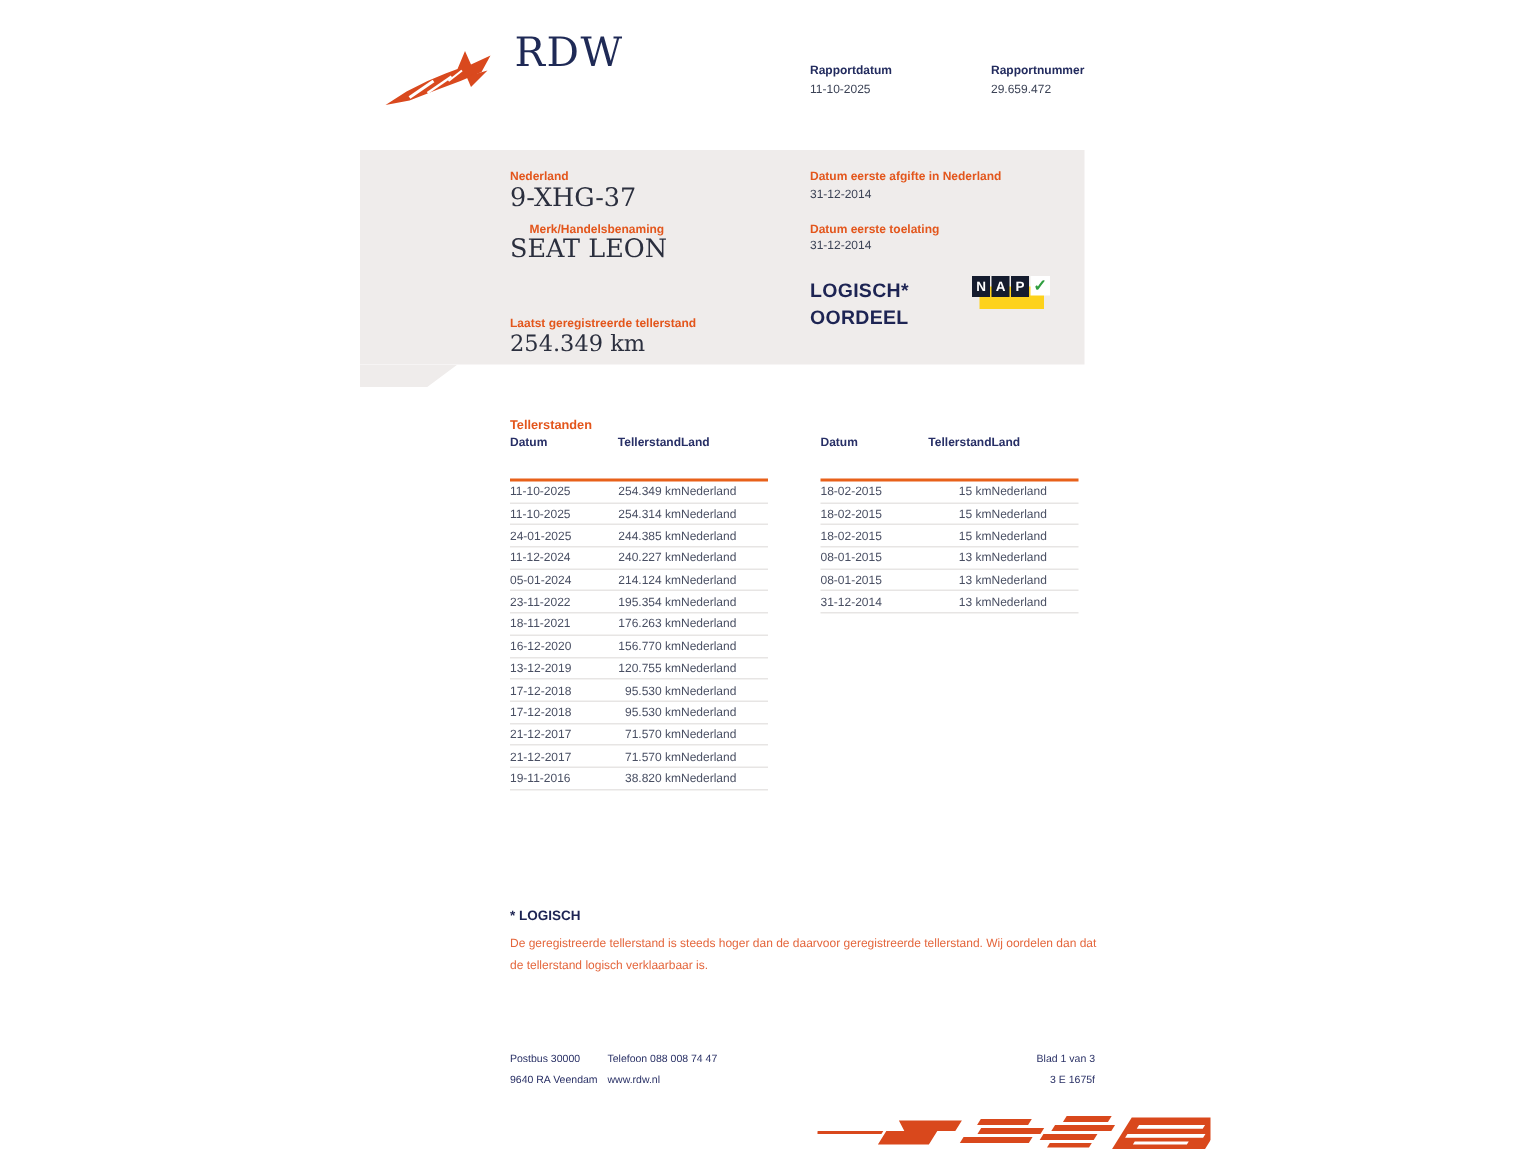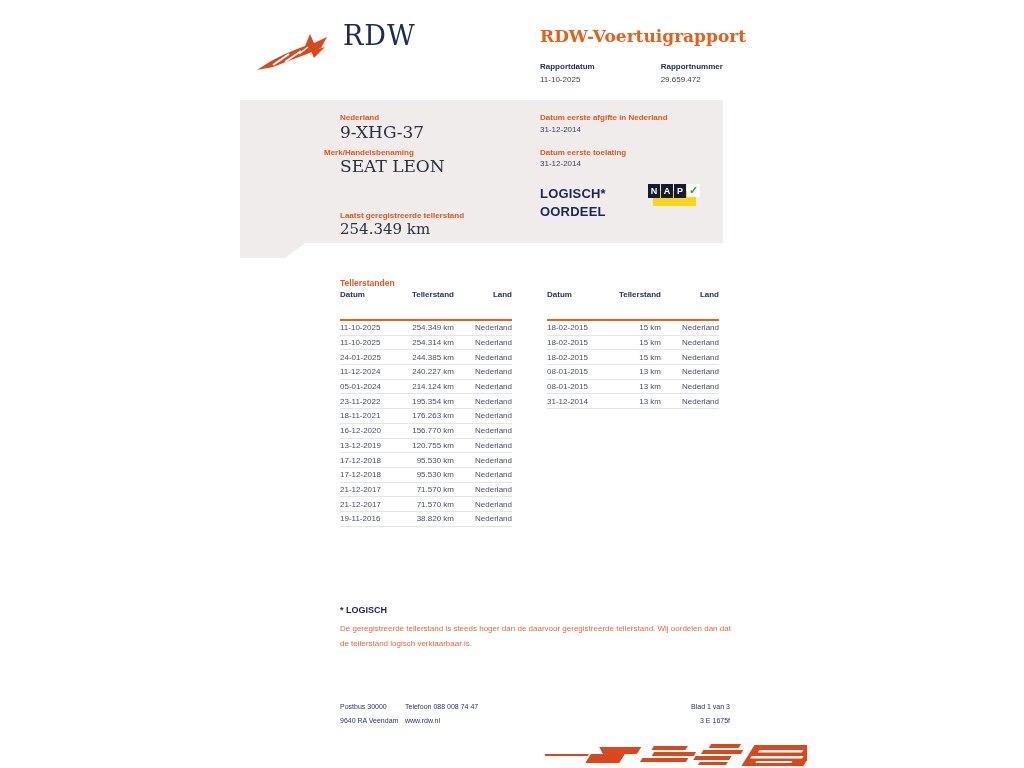--- a/index.html
+++ b/index.html
@@ -41,21 +41,21 @@
   
   .tbl-title { left:340px; top:278px; font-size:8.5px; font-weight:bold; color:#e3561c; }
   .tbl { width:172px; font-size:8px; color:#494f63; }
   .tbl-left  { left:340px; top:290px; }
   .tbl-right { left:547px; top:290px; }
   .thead { display:flex; padding-bottom:20px; border-bottom:2px solid #e8611a;
            font-weight:bold; color:#272f66; }
   .trow  { display:flex; height:14.7px; align-items:center; border-bottom:1px solid #e7e5e4; }
   .tc0 { width:70px; text-align:left; }
   .tc1 { width:44px; text-align:right; }
-  .tc2 { flex:1; text-align:right; }
+  .tc2 { flex:1; }
 
   
   .footnote { left:340px; top:605px; width:392px; }
   .footnote-title { font-size:9px; font-weight:bold; color:#1d2453; }
   .footnote-body { font-size:8px; color:#e4663c; line-height:15px; margin-top:6px; }
 
   
   .footer-col { font-size:7px; color:#2a3166; line-height:14px; }
   .f-left  { left:340px; top:700px; }
   .f-mid   { left:405px; top:700px; }
@@ -73,37 +73,36 @@
       <polygon fill="#d9491e" points="56,29 70,25 59,36"></polygon>
       <line x1="18" y1="43" x2="34" y2="32" stroke="#ffffff" stroke-width="2"></line>
       <line x1="30" y1="40" x2="46" y2="29" stroke="#ffffff" stroke-width="1.6"></line>
       <line x1="44" y1="32" x2="53" y2="25" stroke="#ffffff" stroke-width="1.4"></line>
     </svg>
   </span>
   <span class="brand-word">RDW</span>
 </div>
 
 <div class="abs report-head">
-  <div class="report-title">RDW-Voertuigrapport</div>
   <div class="report-meta">
     <div class="meta-col">
       <div class="meta-label">Rapportdatum</div>
       <div class="meta-value">11-10-2025</div>
     </div>
     <div class="meta-col">
       <div class="meta-label">Rapportnummer</div>
       <div class="meta-value">29.659.472</div>
     </div>
   </div>
 </div>
 
 <div class="abs vbox">
   <div class="lbl" style="left:100px; top:13px;">Nederland</div>
   <div class="val-serif" style="left:100px; top:22px; font-size:17px;">9-XHG-37</div>
-  <div class="lbl" style="left:84px; top:48px;">Merk/Handelsbenaming</div>
+  <div class="lbl" style="left:113px; top:48px;">Merk/Handelsbenaming</div>
   <div class="val-serif" style="left:100px; top:56px; font-size:17px;">SEAT LEON</div>
   <div class="lbl" style="left:100px; top:111px;">Laatst geregistreerde tellerstand</div>
   <div class="val-serif" style="left:100px; top:120px; font-size:15px;">254.349 km</div>
 
   <div class="lbl" style="left:300px; top:13px;">Datum eerste afgifte in Nederland</div>
   <div class="val-small" style="left:300px; top:25px;">31-12-2014</div>
   <div class="lbl" style="left:300px; top:48px;">Datum eerste toelating</div>
   <div class="val-small" style="left:300px; top:59px;">31-12-2014</div>
 
   <div class="oordeel">

